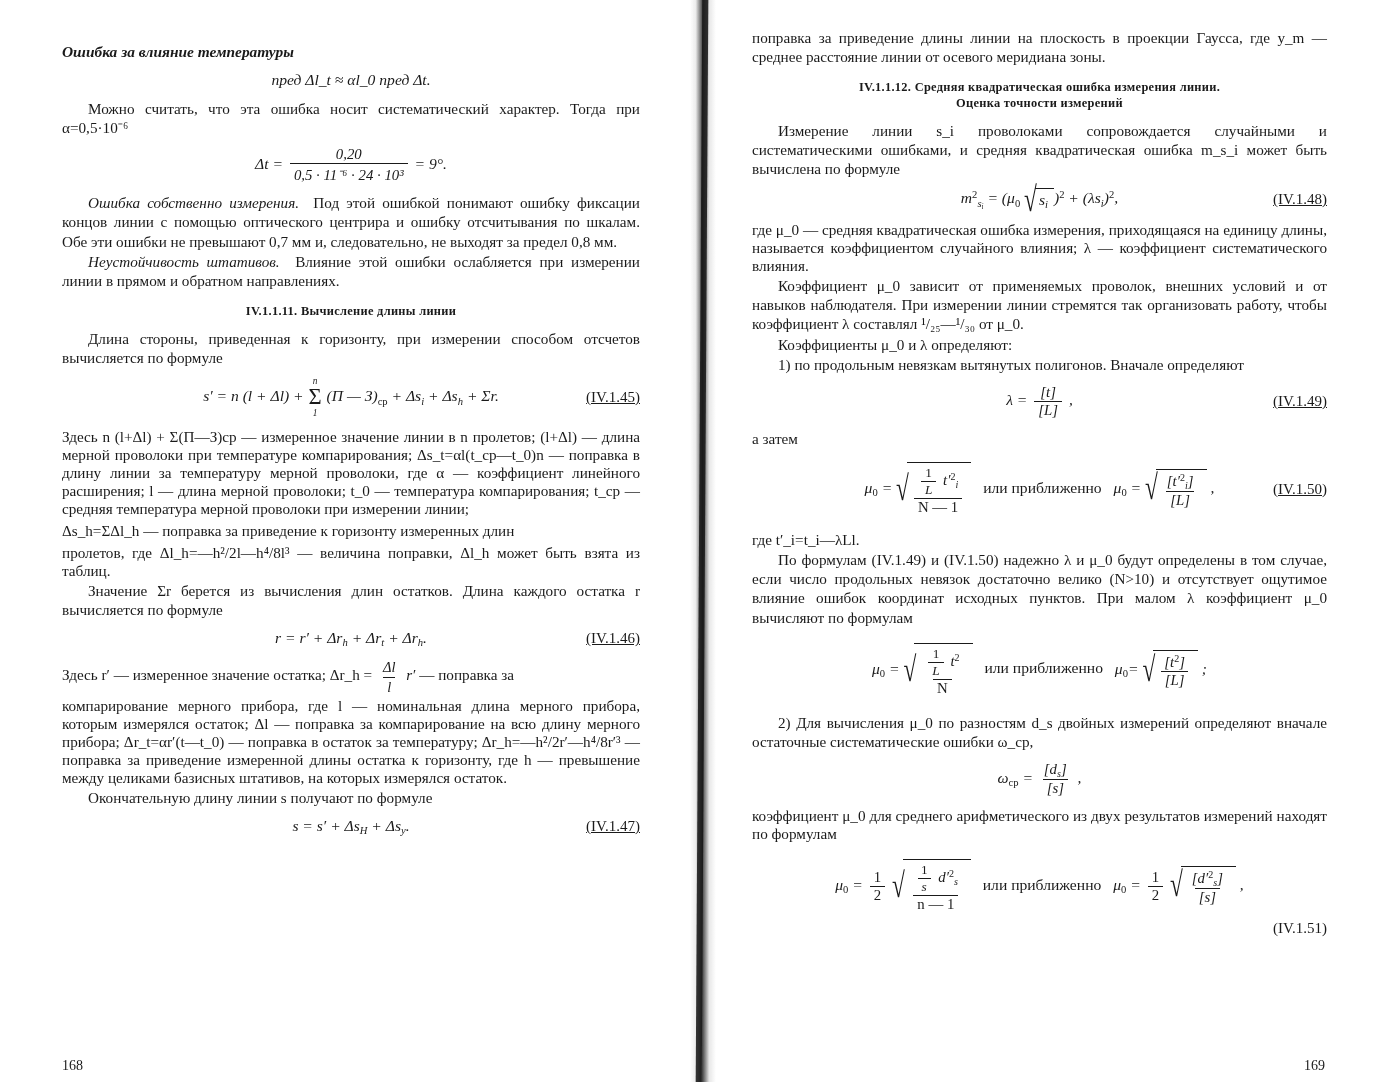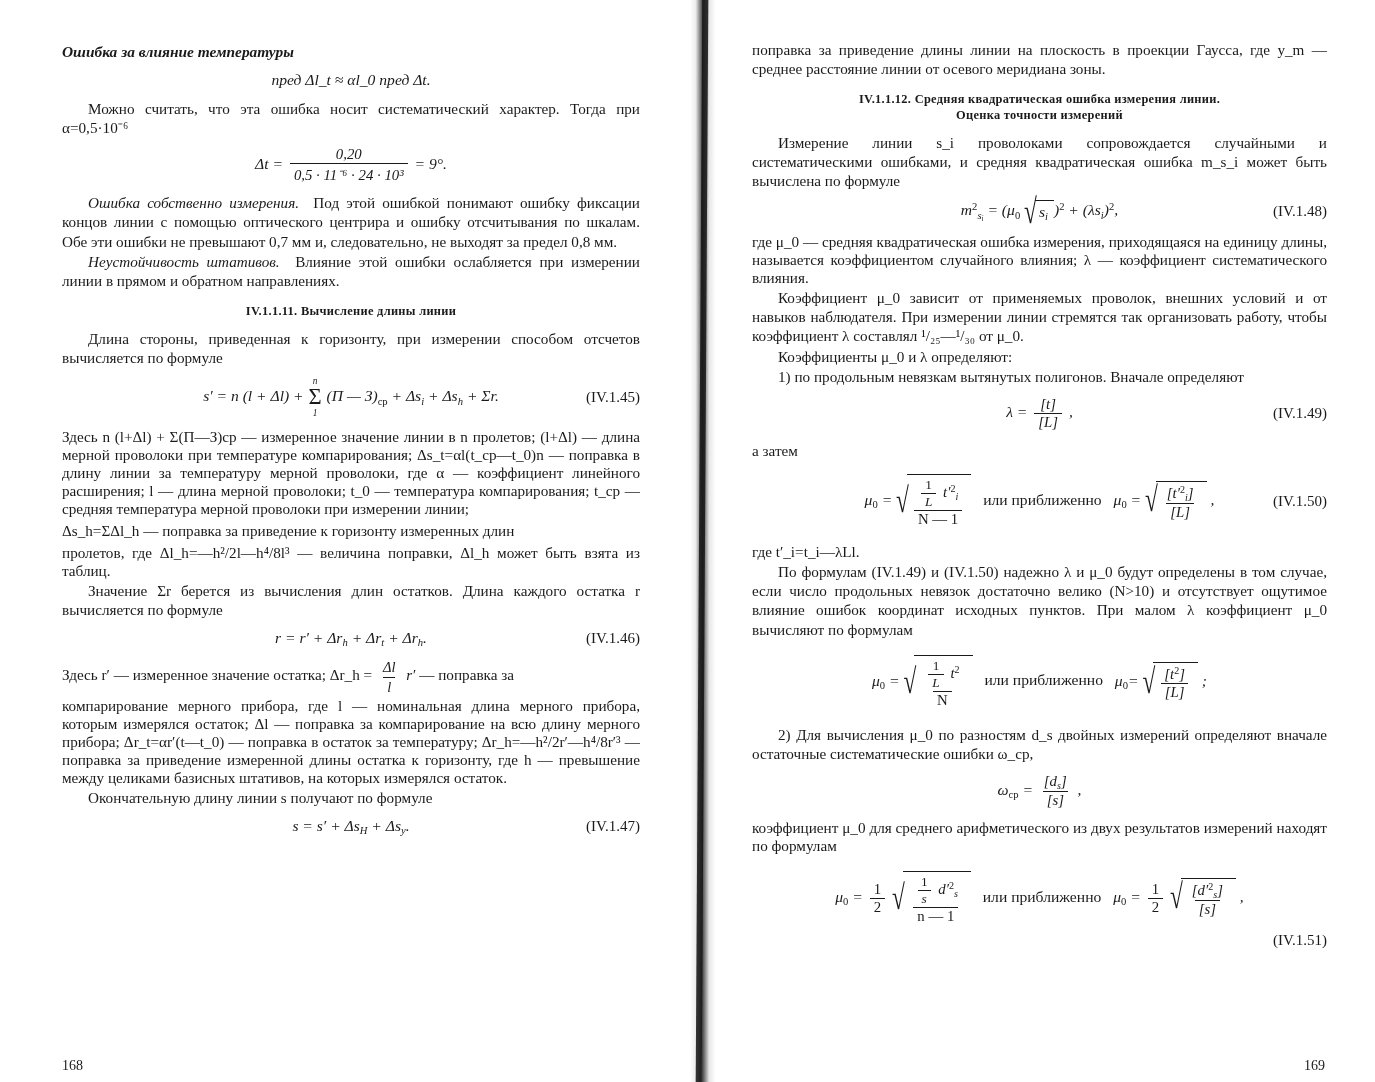--- a/index.html
+++ b/index.html
@@ -24,21 +24,21 @@
     position: relative;
     box-sizing: border-box;
   }
   .page-left {
     width: 700px;
     padding: 28px 60px 20px 62px;
     margin-top: 14px;
   }
   .page-right {
     width: 675px;
-    padding: 40px 48px 20px 52px;
+    padding: 28px 48px 20px 52px;
   }
   
   .gutter {
     position: absolute;
     top: 0;
     bottom: 0;
     left: 690px;
     width: 26px;
     background: linear-gradient(to right,
        rgba(255,255,255,0) 0%,
@@ -153,20 +153,21 @@
     margin: 10px 0;
     text-indent: 0;
     font-style: italic;
     font-size: 15.6px;
   }
   .eqrow .tag {
     position: absolute;
     right: 0;
     font-style: normal;
     font-size: 15px;
+    text-decoration: underline;
   }
   .nostyle { font-style: normal; }
   .tight { line-height: 1.18; }
 </style>
 </head>
 <body>
 
 <div class="spread">
 
   <div class="page page-left">

